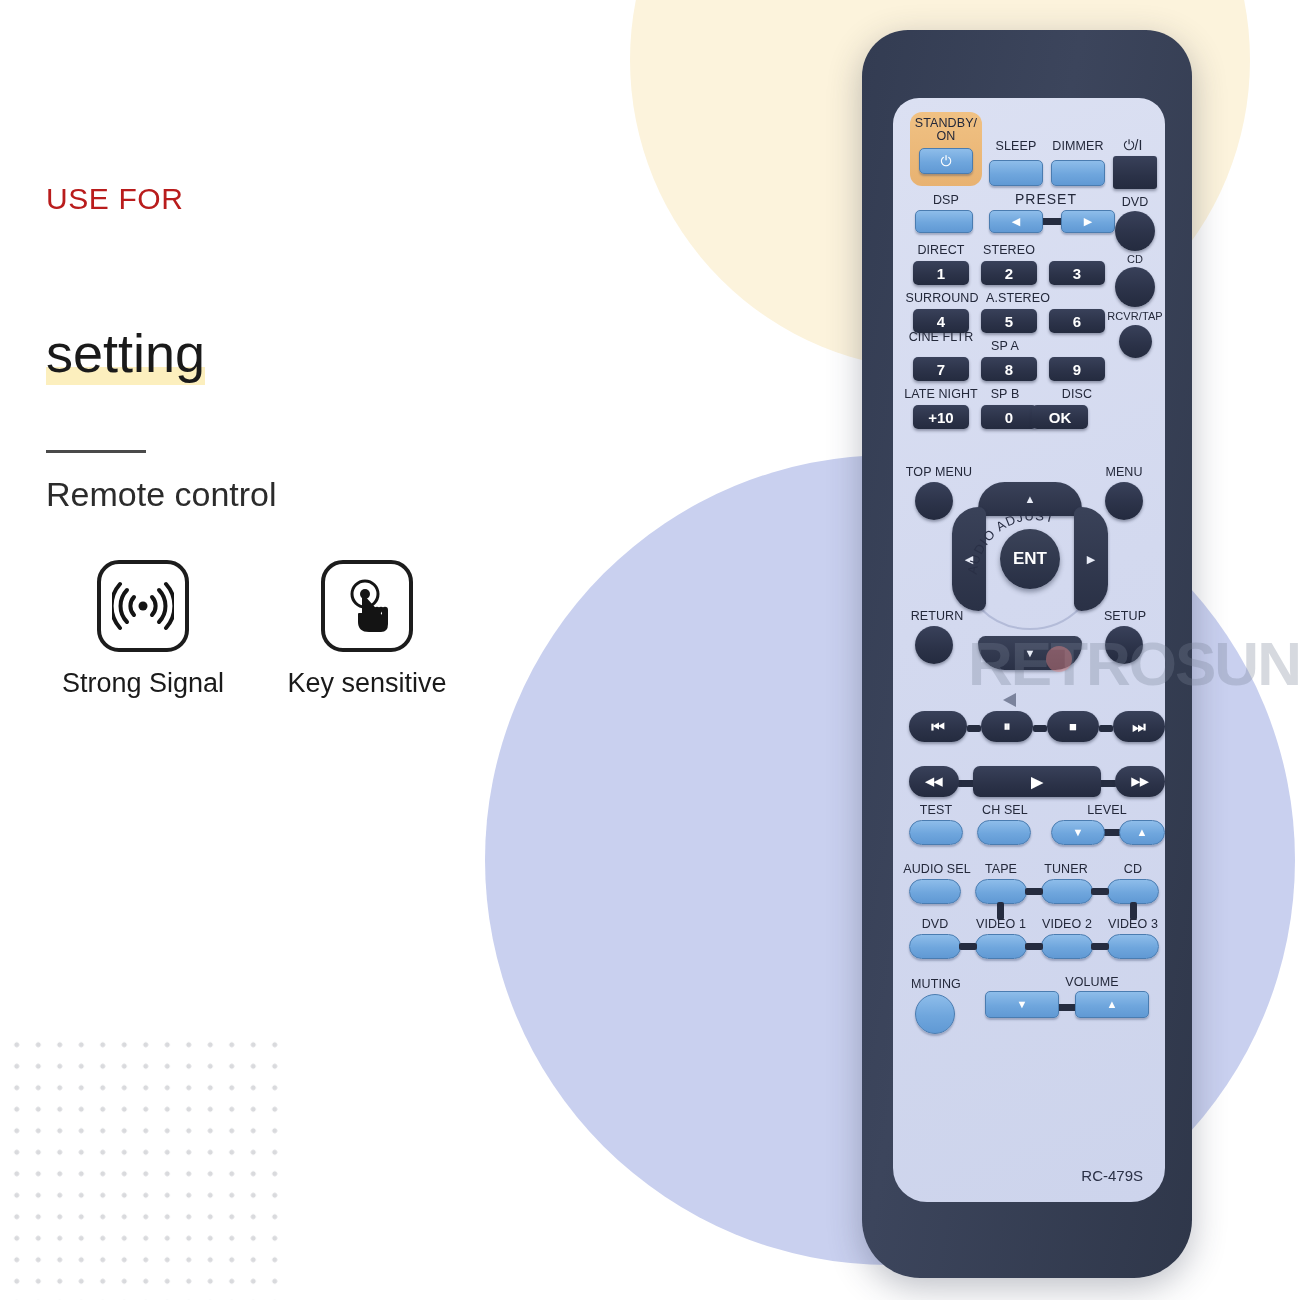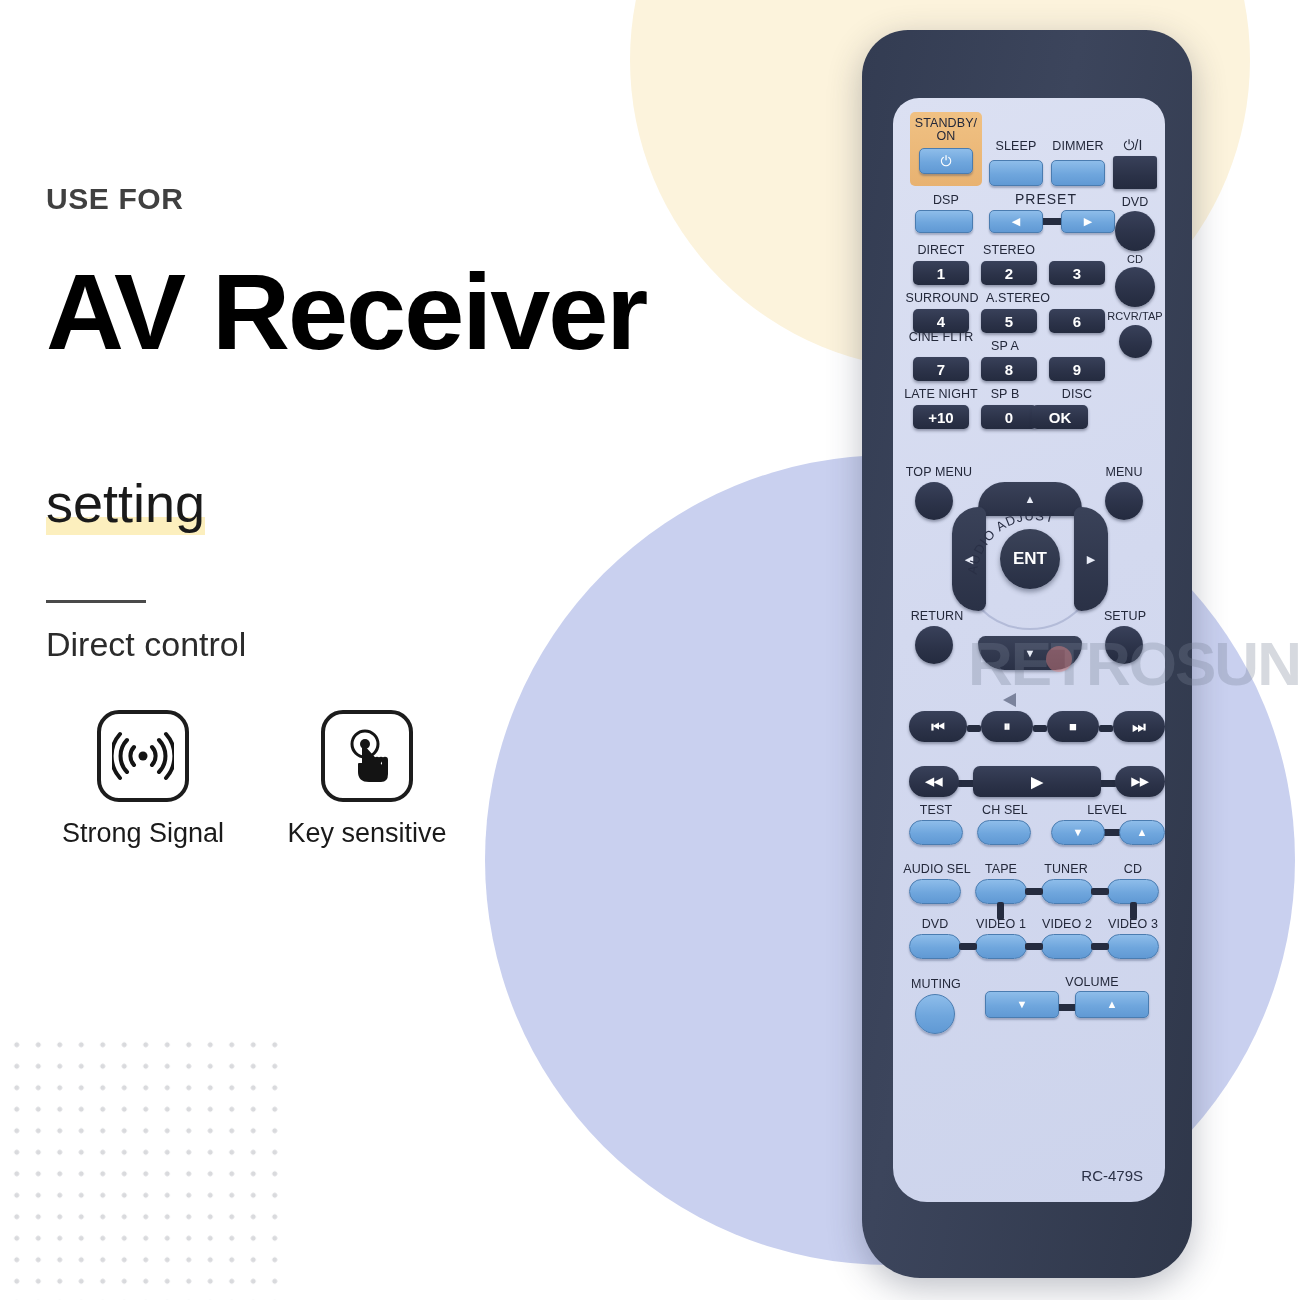--- a/index.html
+++ b/index.html
@@ -36,21 +36,21 @@
     width: 290px; height: 272px;
     background-image: radial-gradient(#d9dadd 2.4px, transparent 2.6px);
     background-size: 21.5px 21.5px;
     background-position: 6px 6px;
   }
 
   
   .copy { position: absolute; left: 46px; top: 182px; width: 800px; }
 
   .eyebrow {
-    font-size: 30px; font-weight: bold; color: #404040;
+    font-size: 30px; font-weight: normal; color: #b91c1c;
     letter-spacing: 0.6px;
   }
   .headline {
     font-size: 108px; font-weight: bold; color: #000;
     letter-spacing: -2px; line-height: 1.0;
     margin-top: 42px;
   }
   .subline {
     margin-top: 34px;
     font-size: 54px; color: #1a1a1a; line-height: 1.28;
@@ -129,21 +129,21 @@
 
   .connector {
     position: absolute;
     height: 7px; background: #252c40; border-radius: 2px;
   }
   .connector.v { width: 7px; }
 
   .standby-pad {
     position: absolute;
     background: linear-gradient(180deg, #f0c183 0%, #e8b271 100%);
-    border-radius: 5px;
+    border-radius: 12px;
     display: flex; flex-direction: column; align-items: center;
   }
 
   .glyph { color: #fff; font-size: 14px; line-height: 1; }
 
   
   .dpad-ring {
     position: absolute;
     border-radius: 50%;
     border: 2px solid #b3bbd8;
@@ -203,28 +203,27 @@
 <body>
 
 <div class="bg-layer">
   <div class="blob-cream"></div>
   <div class="blob-blue"></div>
   <div class="dot-grid"></div>
 </div>
 
 <div class="copy">
   <div class="eyebrow">USE FOR</div>
-  <div class="headline">AV Receiver</div>
   <div class="subline">
     <br>
     <span class="hl">setting</span>
   </div>
 
   <div class="divider"></div>
-  <div class="section-label">Direct control</div>
+  <div class="section-label">Remote control</div>
 
   <div class="features">
     <div class="feature">
       <div class="feature-box">
         <svg width="62" height="52" viewBox="0 0 62 52">
           <circle cx="31" cy="26" r="4.5" fill="#141414"></circle>
           <path d="M22 17 A13 13 0 0 0 22 35" fill="none" stroke="#141414" stroke-width="4" stroke-linecap="round"></path>
           <path d="M40 17 A13 13 0 0 1 40 35" fill="none" stroke="#141414" stroke-width="4" stroke-linecap="round"></path>
           <path d="M15 10 A23 23 0 0 0 15 42" fill="none" stroke="#141414" stroke-width="4" stroke-linecap="round"></path>
           <path d="M47 10 A23 23 0 0 1 47 42" fill="none" stroke="#141414" stroke-width="4" stroke-linecap="round"></path>

